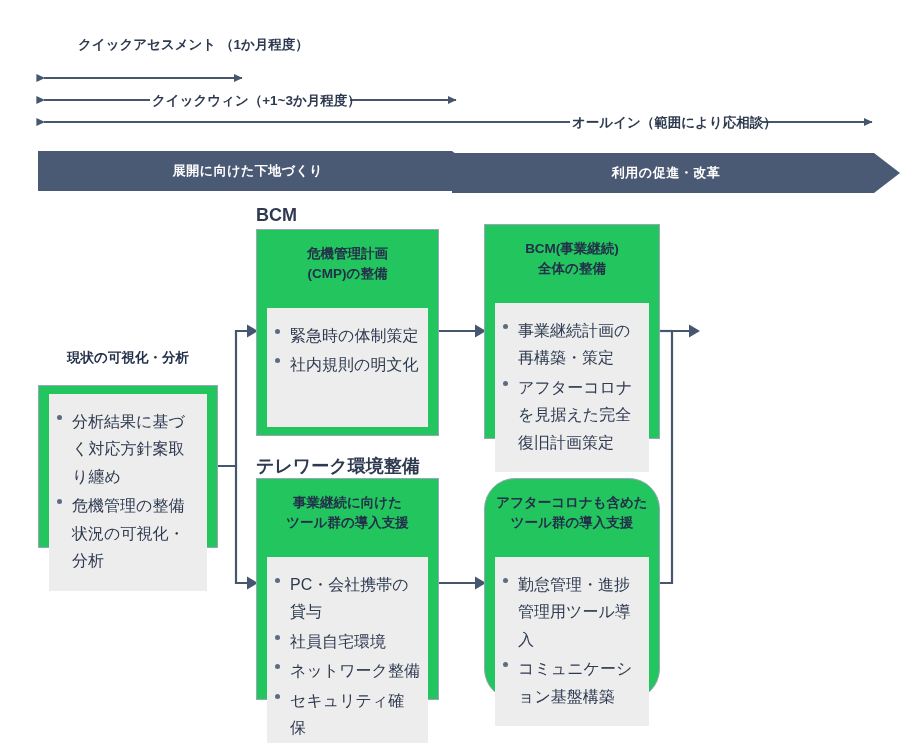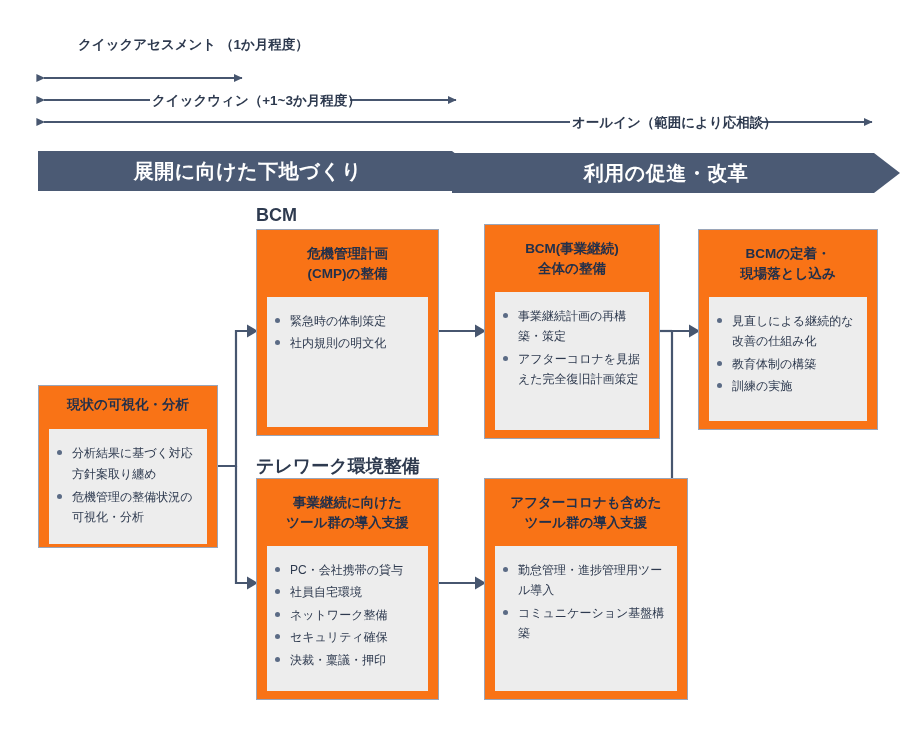--- a/index.html
+++ b/index.html
@@ -40,21 +40,21 @@
   }
 
   
   .banner {
     position: absolute;
     height: 40px;
     display: flex;
     align-items: center;
     justify-content: center;
     color: #ffffff;
-    font-size: 20px;
+    font-size: 13px;
     font-weight: 700;
     letter-spacing: .5px;
     background: #4b5a74;
   }
   .banner span { position: relative; left: -10px; }
   .banner.b1 {
     left: 38px; top: 151px; width: 440px;
     clip-path: polygon(0 0, calc(100% - 26px) 0, 100% 50%, calc(100% - 26px) 100%, 0 100%);
   }
   .banner.b2 {
@@ -79,24 +79,25 @@
     width: 916px;
     height: 743px;
     pointer-events: none;
   }
 
   
   .node {
     position: absolute;
     box-sizing: border-box;
     border: 1px solid #9aa5b8;
-    background: #f97316;
+    background: #22c55e;
     display: flex;
     flex-direction: column;
     padding: 14px 10px 8px 10px;
+    gap: 11px;
   }
   .node-title {
     font-size: 13.5px;
     font-weight: 700;
     line-height: 1.5;
     text-align: center;
     color: #23304a;
     white-space: pre-line;
     margin-bottom: 12px;
   }
@@ -107,42 +108,42 @@
     box-sizing: border-box;
   }
   .node-body ul {
     list-style: none;
     margin: 0;
     padding: 0;
   }
   .node-body li {
     position: relative;
     padding-left: 17px;
-    font-size: 12px;
+    font-size: 16px;
     line-height: 1.72;
     color: #2e3a4f;
     margin-bottom: 2px;
   }
   .node-body li::before {
     content: "";
     position: absolute;
     left: 2px;
     top: 7px;
     width: 5px;
     height: 5px;
     border-radius: 50%;
     background: #5b6b85;
   }
 
   .node.n-current { left: 38px;  top: 385px; width: 180px; height: 163px; justify-content: center; }
   .node.n-cmp     { left: 256px; top: 229px; width: 183px; height: 207px; }
   .node.n-bcm     { left: 484px; top: 224px; width: 176px; height: 215px; }
   .node.n-settle  { left: 698px; top: 229px; width: 180px; height: 201px; }
   .node.n-tool1   { left: 256px; top: 478px; width: 183px; height: 222px; }
-  .node.n-tool2   { left: 484px; top: 478px; width: 204px; height: 222px; }
+  .node.n-tool2   { left: 484px; top: 478px; width: 176px; height: 222px; border-radius: 31px; }
 
   .node.n-current .node-title { margin-bottom: 14px; }
 </style>
 </head>
 <body>
 
 <div id="canvas">
 
   <svg class="tl-svg" viewBox="0 0 916 140">
     <defs>
@@ -225,31 +226,20 @@
     <div class="node-title">BCM(事業継続)
 全体の整備</div>
     <div class="node-body">
       <ul>
           <li>事業継続計画の再構築・策定</li>
           <li>アフターコロナを見据えた完全復旧計画策定</li>
         </ul>
     </div>
   </div>
 
-  <div class="node n-settle">
-    <div class="node-title">BCMの定着・
-現場落とし込み</div>
-    <div class="node-body">
-      <ul>
-          <li>見直しによる継続的な改善の仕組み化</li>
-          <li>教育体制の構築</li>
-          <li>訓練の実施</li>
-        </ul>
-    </div>
-  </div>
 
   <div class="node n-tool1">
     <div class="node-title">事業継続に向けた
 ツール群の導入支援</div>
     <div class="node-body">
       <ul>
           <li>PC・会社携帯の貸与</li>
           <li>社員自宅環境</li>
           <li>ネットワーク整備</li>
           <li>セキュリティ確保</li>

